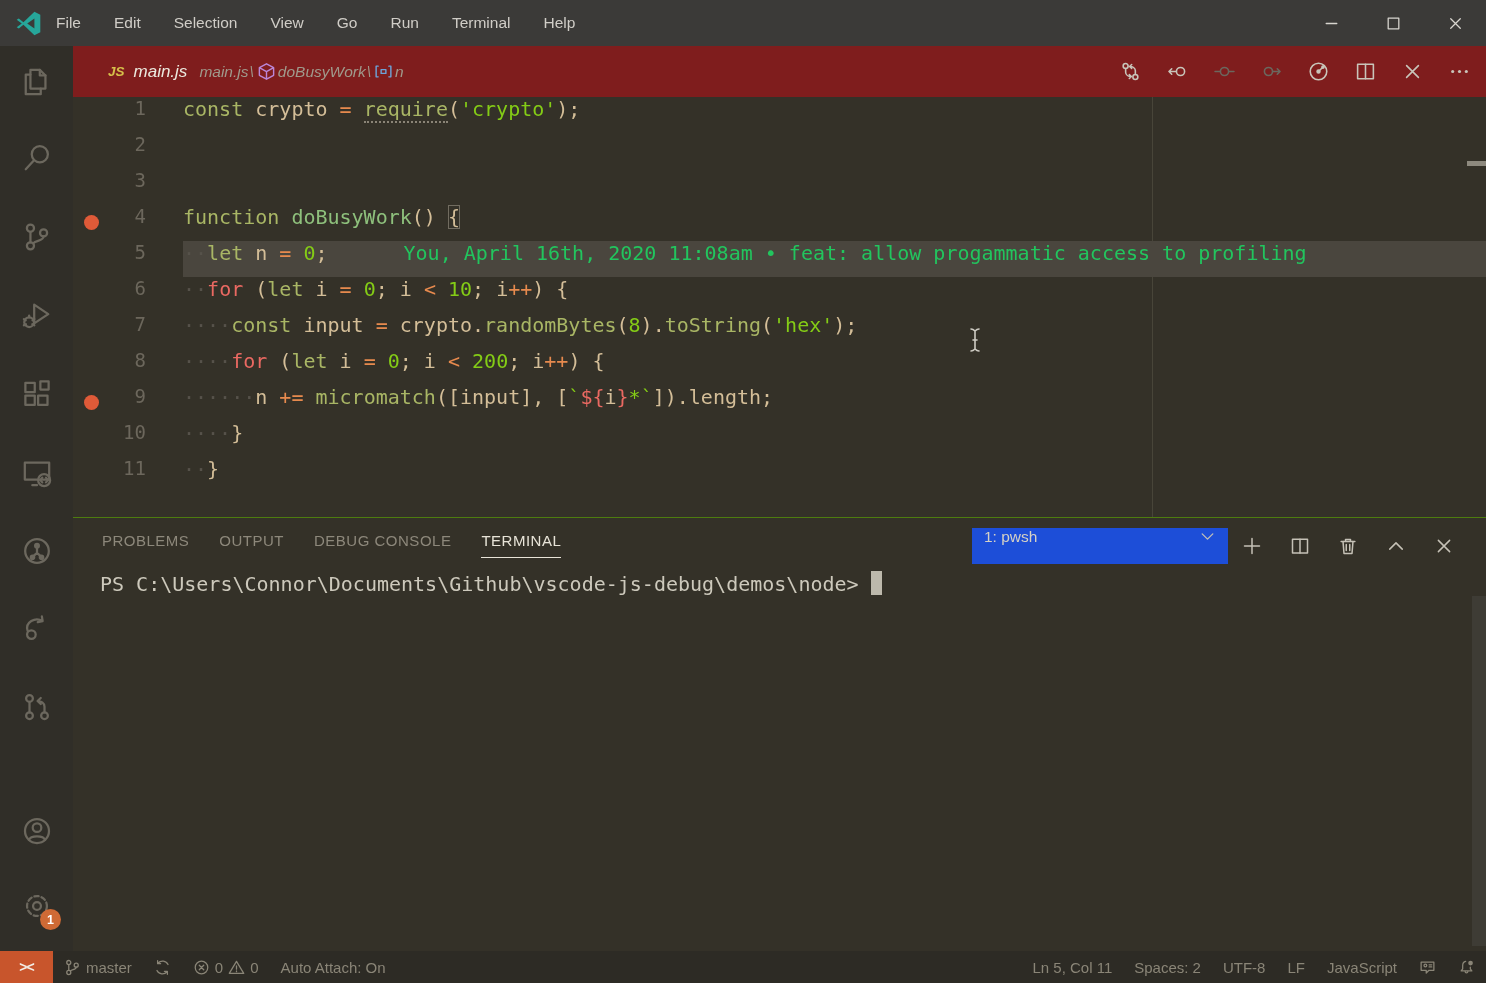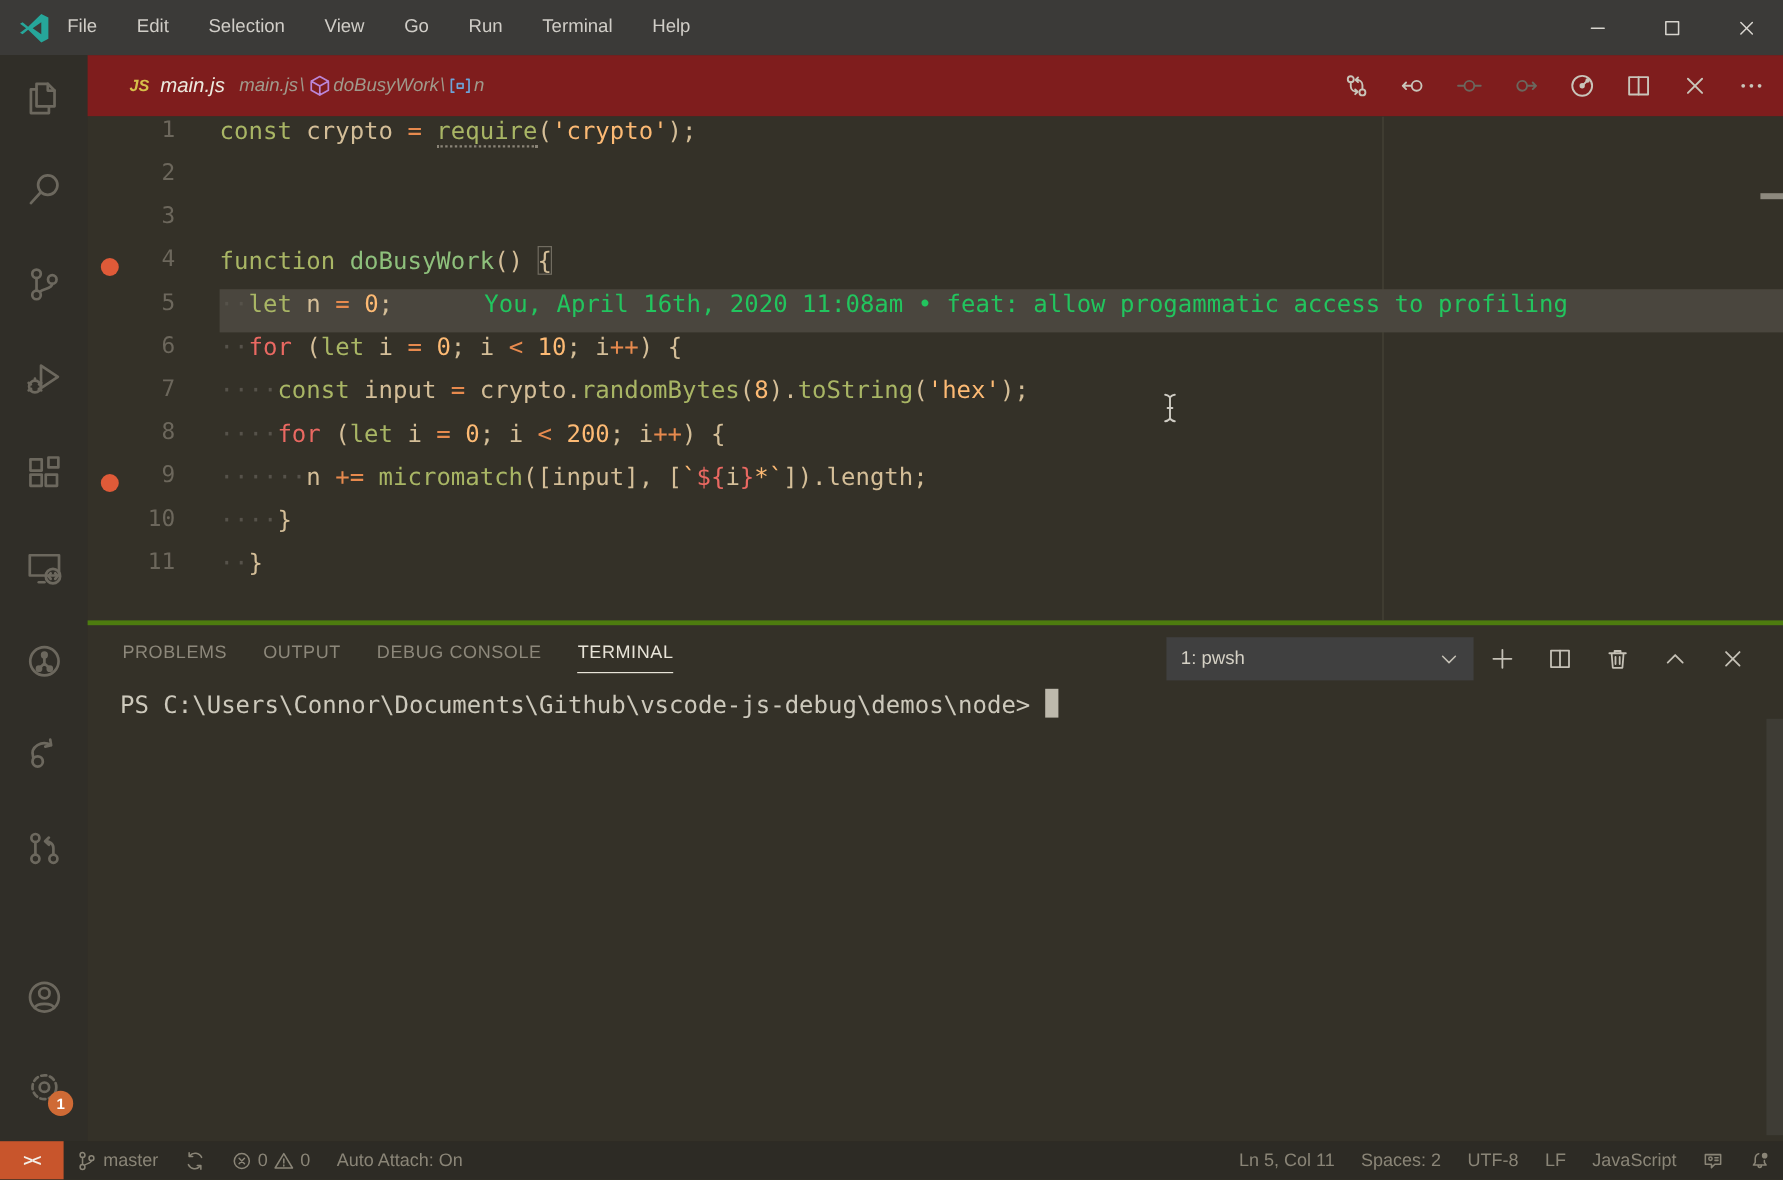--- a/index.html
+++ b/index.html
@@ -38,36 +38,36 @@
   
   .editor { position:absolute; left:73px; top:97px; right:0; height:420px; background:#343128; overflow:hidden; }
   .ruler { position:absolute; left:1079px; top:0; bottom:0; width:1px; background:#484539; }
   .ov-dash { position:absolute; right:0; top:64px; width:19px; height:5px; background:#8d897e; }
   .row { position:absolute; left:0; right:0; height:36px; }
   .row .band { position:absolute; left:110px; right:0; top:0; bottom:0; background:#4a463e; }
   .bp-dot { position:absolute; left:11px; top:10px; width:15px; height:15px; border-radius:50%; background:#df5a38; }
   .ln { position:absolute; left:0; top:0; width:73px; height:36px; line-height:36px; text-align:right; color:#6c675c; font:19px "DejaVu Sans Mono",monospace; }
   .code { position:absolute; left:110px; top:0; height:36px; line-height:36px; font:20px "DejaVu Sans Mono",monospace; white-space:pre; color:#d4be98; }
   .tk.g { color:#a9b665; } .tk.c { color:#d4be98; } .tk.o { color:#e78a4e; }
-  .tk.r { color:#ea6962; } .tk.n { color:#fdba74; } .tk.f { color:#8ec07c; }
+  .tk.r { color:#ea6962; } .tk.n { color:#84cc16; } .tk.f { color:#8ec07c; }
   .tk.w { color:#56524a; }
   .tk.u { border-bottom:2px dotted #8a8477; }
   .tk.bx { outline:1px solid #716c60; outline-offset:-1px; }
   .ghost { color:#22c55e; margin-left:76px; font:20px "DejaVu Sans Mono",monospace; }
 
   
-  .panel { position:absolute; left:73px; top:517px; right:0; bottom:32px; background:#343128; border-top:4px solid #4d7c0f; }
+  .panel { position:absolute; left:73px; top:517px; right:0; bottom:32px; background:#343128; border-top:1px solid #4d7c0f; }
   .panel-tabs { position:absolute; top:14px; left:29px; display:flex; gap:30px; font-size:15px; letter-spacing:.5px; color:#8d887b; }
   .ptab { padding-bottom:8px; }
   .ptab.active { color:#e8e4d8; border-bottom:1.5px solid #e8e4d8; }
   .term-line { position:absolute; top:53px; left:27px; font:20px "DejaVu Sans Mono",monospace; color:#cdc9bc; white-space:pre; }
   .term-cursor { display:inline-block; width:11px; height:24px; background:#bdb9ac; vertical-align:-4px; margin-left:12px; }
   .term-scrollbar { position:absolute; right:0; top:78px; bottom:5px; width:14px; background:#3e3c35; }
   .panel-toolbar { position:absolute; top:10px; right:18px; display:flex; align-items:center; }
-  .term-select { width:256px; height:36px; background:#404040; color:#d5d1c5; font-size:15.5px; display:flex; align-items:center; padding:0 12px; }
+  .term-select { width:256px; height:36px; background:#1d4ed8; color:#d5d1c5; font-size:15.5px; display:flex; align-items:flex-start; padding:0 12px; }
   .term-select .lbl { flex:1; }
   .term-select svg { width:17px; height:17px; color:#c5c1b6; }
   .pt-btn { width:48px; height:36px; display:flex; align-items:center; justify-content:center; color:#c5c1b6; }
   .pt-btn svg { width:20px; height:20px; }
 
   
   .statusbar { position:absolute; bottom:0; left:0; right:0; height:32px; background:#2d2b25; color:#8a8577; font-size:15px; display:flex; align-items:center; }
   .sb-remote { width:53px; height:32px; background:#c8552c; color:#f3efe8; display:flex; align-items:center; justify-content:center; font-weight:bold; font-size:14px; letter-spacing:-1px; }
   .sb-item { display:flex; align-items:center; gap:5px; padding:0 11px; height:32px; }
   .sb-item svg { width:17px; height:17px; }

